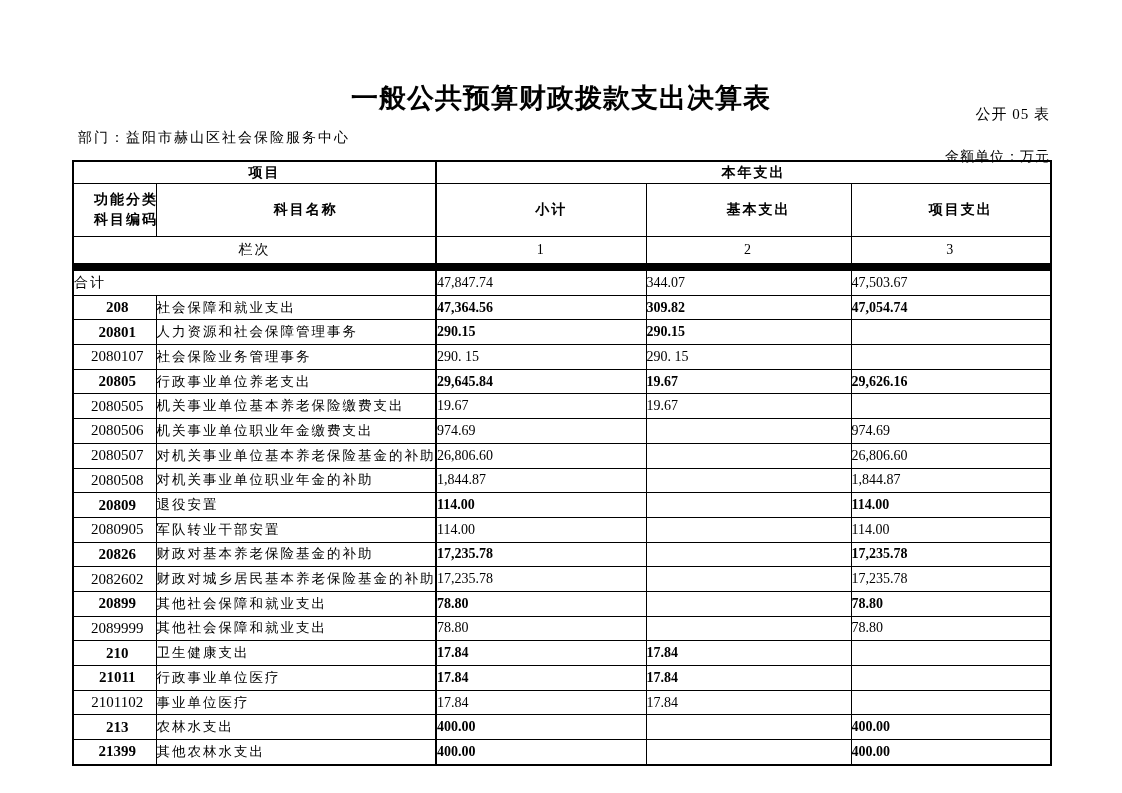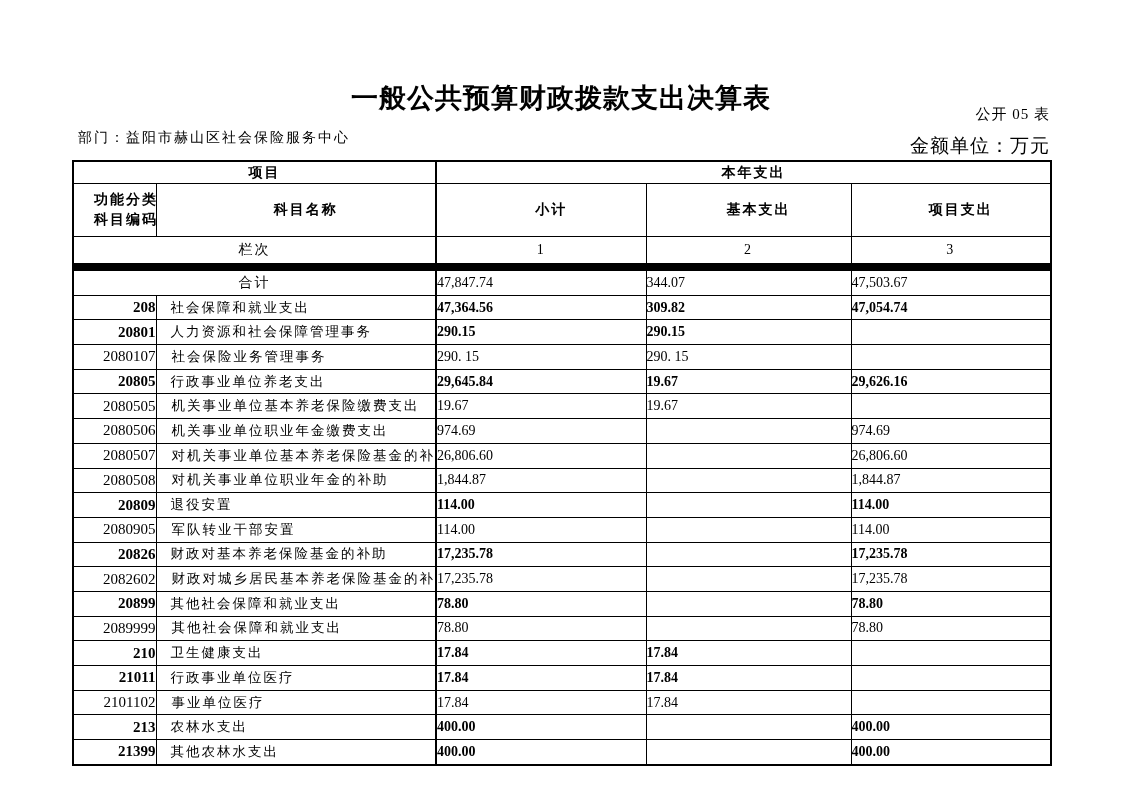--- a/index.html
+++ b/index.html
@@ -2,43 +2,43 @@
 <html><head>
 <meta charset="utf-8">
 <style>
   html,body{margin:0;padding:0;background:#fff;}
   .page{position:relative;width:1122px;height:793px;background:#fff;overflow:hidden;
         font-family:"Liberation Serif","DejaVu Serif",serif;color:#000;}
   .title{position:absolute;top:80px;left:0;width:100%;text-align:center;
          font-size:27px;font-weight:bold;letter-spacing:1px;margin:0;}
   .pub-label{position:absolute;top:105px;right:72px;font-size:15px;letter-spacing:1px;}
   .dept-label{position:absolute;top:129px;left:78px;font-size:14px;letter-spacing:2px;}
-  .unit-label{position:absolute;top:133px;right:72px;font-size:19px;letter-spacing:1px;}
+  .unit-label{position:absolute;top:148px;right:72px;font-size:14px;letter-spacing:1px;}
 
   table.main{position:absolute;top:160px;left:72px;width:978px;
              border-collapse:collapse;table-layout:fixed;border:2px solid #000;}
   col.c-code{width:83px;}
   col.c-name{width:280px;}
   col.c-sub{width:210px;}
   col.c-basic{width:205px;}
   col.c-proj{width:200px;}
   th,td{border:1px solid #000;overflow:hidden;white-space:nowrap;
         font-size:14px;font-weight:normal;padding:0;}
   thead th{text-align:center;font-weight:bold;letter-spacing:2px;padding-left:20px;}
   tr.hrow1 th{height:21px;}
   tr.hrow2 th{height:52px;}
   tr.cols-row td{height:26px;text-align:center;border-bottom:8px solid #000000;letter-spacing:2px;}
   .tl{border-left:2px solid #000;}
   .code-head span{display:block;line-height:20px;}
   tbody td{height:23.7px;}
-  td.code{text-align:right;padding-left:5px;font-size:15px;}
-  td.name{text-align:left;padding-left:14px;letter-spacing:2px;font-size:13.5px;}
-  td.name.ind{padding-left:15px;}
+  td.code{text-align:center;padding-left:5px;font-size:15px;}
+  td.name{text-align:left;padding-left:0;letter-spacing:2px;font-size:13.5px;}
+  td.name.ind{}
   td.num{text-align:left;padding-right:6px;}
-  td.center{text-align:center;letter-spacing:2px;}
+  td.center{letter-spacing:2px;}
   .b{font-weight:bold;}
 </style>
 </head>
 <body>
 
 <div class="page">
 
   <h1 class="title">一般公共预算财政拨款支出决算表</h1>
 
   <div class="pub-label">公开 05 表</div>

